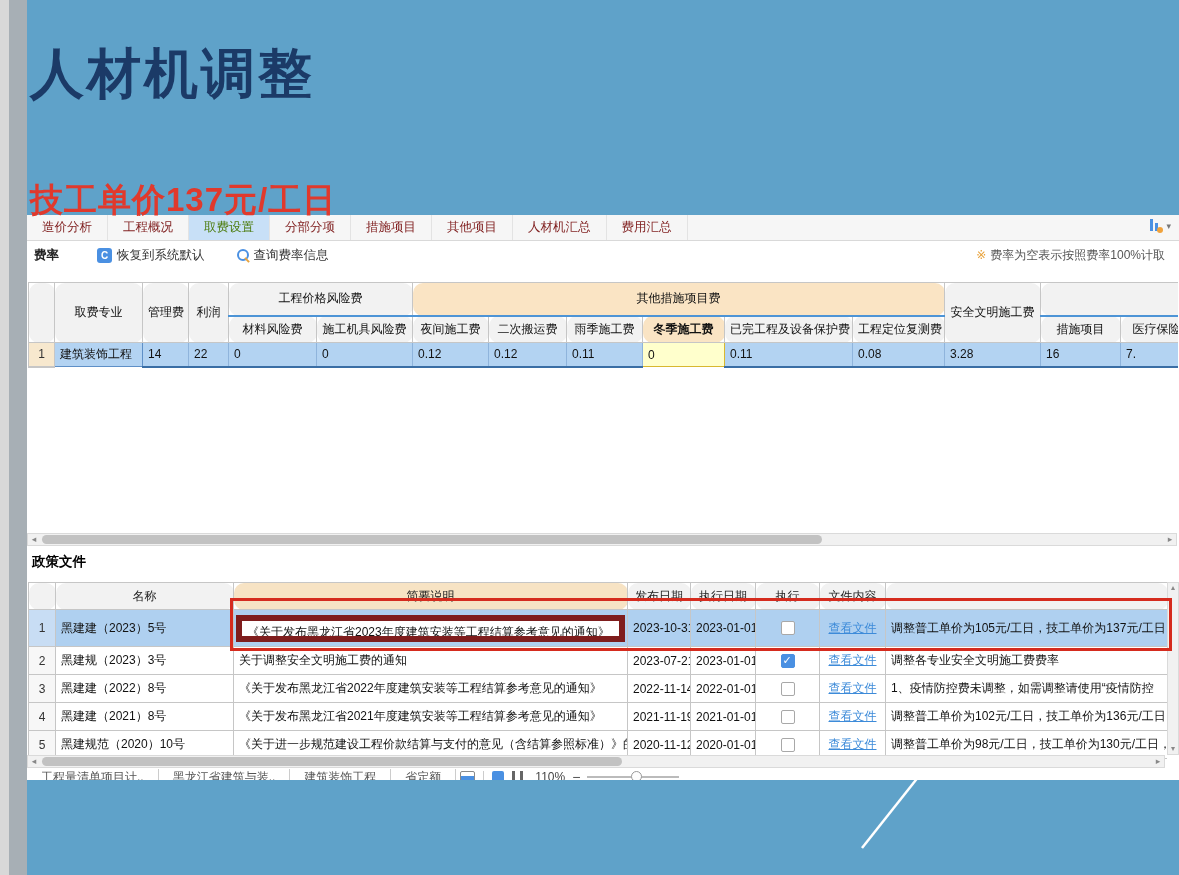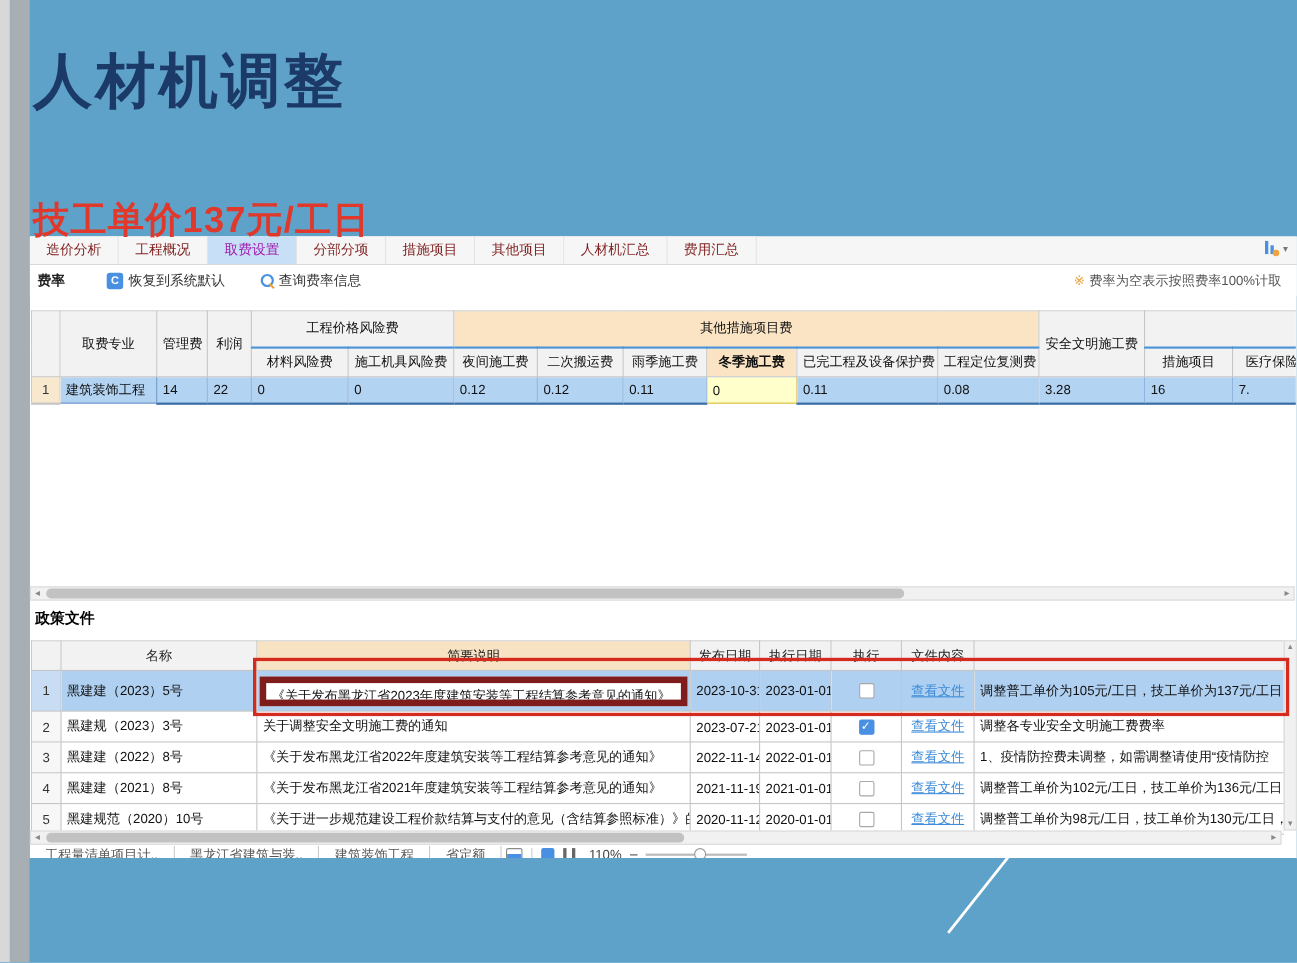--- a/index.html
+++ b/index.html
@@ -10,21 +10,21 @@
   .strip-inner{position:absolute;left:9px;top:0;width:18px;height:875px;background:#A7AFB5;z-index:2;}
   
   .slide-title{position:absolute;left:30px;top:38px;font-size:54px;font-weight:bold;color:#1B3A67;letter-spacing:3px;z-index:3;}
   .slide-sub{position:absolute;left:30px;font-size:33px;font-weight:bold;color:#E0392C;letter-spacing:1px;z-index:3;}
   .sub1{top:124px;} .sub2{top:178px;}
   
   .panel{position:absolute;left:27px;top:215px;width:1152px;height:566px;background:#FFFFFF;z-index:1;}
   
   .tabbar{position:absolute;left:0;top:0;width:100%;height:26px;background:#F6F6F6;border-bottom:1px solid #D9D9D9;display:flex;align-items:stretch;}
   .tab{padding:0 15px;line-height:25px;font-size:12.5px;color:#7f1d1d;border-right:1px solid #E3E3E3;background:#F6F6F6;white-space:nowrap;}
-  .tab.active{background:#C8E0F7;color:#a21caf;}
+  .tab.active{background:#C8E0F7;color:#4d7c0f;}
   .tab-tools{position:absolute;right:8px;top:4px;display:flex;align-items:center;gap:3px;}
   .icon-bars{position:relative;width:13px;height:14px;}
   .icon-bars i{position:absolute;width:3px;background:#4A90E2;bottom:2px;}
   .icon-bars i:nth-child(1){left:0;height:12px;}
   .icon-bars i:nth-child(2){left:5px;height:8px;}
   .icon-bars .dot{position:absolute;right:0;bottom:0;width:6px;height:6px;border-radius:50%;background:#F0A23C;}
   .caret{font-size:9px;color:#777;}
   
   .toolbar{position:absolute;left:0;top:26px;width:100%;height:28px;background:#FFFFFF;display:flex;align-items:center;font-size:12.5px;color:#222;}
   .tb-label{font-weight:bold;margin-left:7px;}
@@ -34,21 +34,21 @@
   .icon-magnifier{position:relative;width:12px;height:12px;display:inline-block;}
   .icon-magnifier::before{content:'';position:absolute;left:0;top:0;width:8px;height:8px;border:2px solid #4A90E2;border-radius:50%;}
   .icon-magnifier::after{content:'';position:absolute;width:6px;height:2px;background:#E8A33D;transform:rotate(45deg);right:-1px;bottom:0;}
   .tb-hint{position:absolute;right:14px;color:#555;font-size:12px;}
   .tb-hint .mark{color:#E8A33D;margin-right:4px;}
   
   .fee-wrap{position:absolute;left:1px;top:67px;width:1150px;height:90px;overflow:hidden;}
   table.grid{border-collapse:collapse;table-layout:fixed;}
   .fee-wrap table{width:1176px;}
   .grid th,.grid td{border:1px solid #C6C6C6;font-size:12px;font-weight:normal;color:#111;padding:0 5px;overflow:hidden;white-space:nowrap;}
-  .grid th{background:#F2F2F2;text-align:center;}
+  .grid th{background:#F2F2F2;text-align:center;border-radius:10px;}
   tr.grp th{height:33px;}
   tr.sub th{height:27px;}
   th.peach{background:#FAE4C4;}
   th.boldcol{font-weight:bold;margin-top:12px;}
   th.grp-underline{border-bottom:2px solid #4D94D6;}
   tr.datarow td{height:24px;background:#B3D3F2;border-color:#8FB4DC;border-bottom:2px solid #3A6EA5;}
   tr.datarow td.rownum{background:#F7E8CE;text-align:center;color:#333;border-color:#C6C6C6;}
   tr.datarow td.prof{text-align:left;border:1px solid #5E8FC7;}
   tr.datarow td.selected-cell{background:#FFFFCC;border:1px solid #D8B830;}
   

